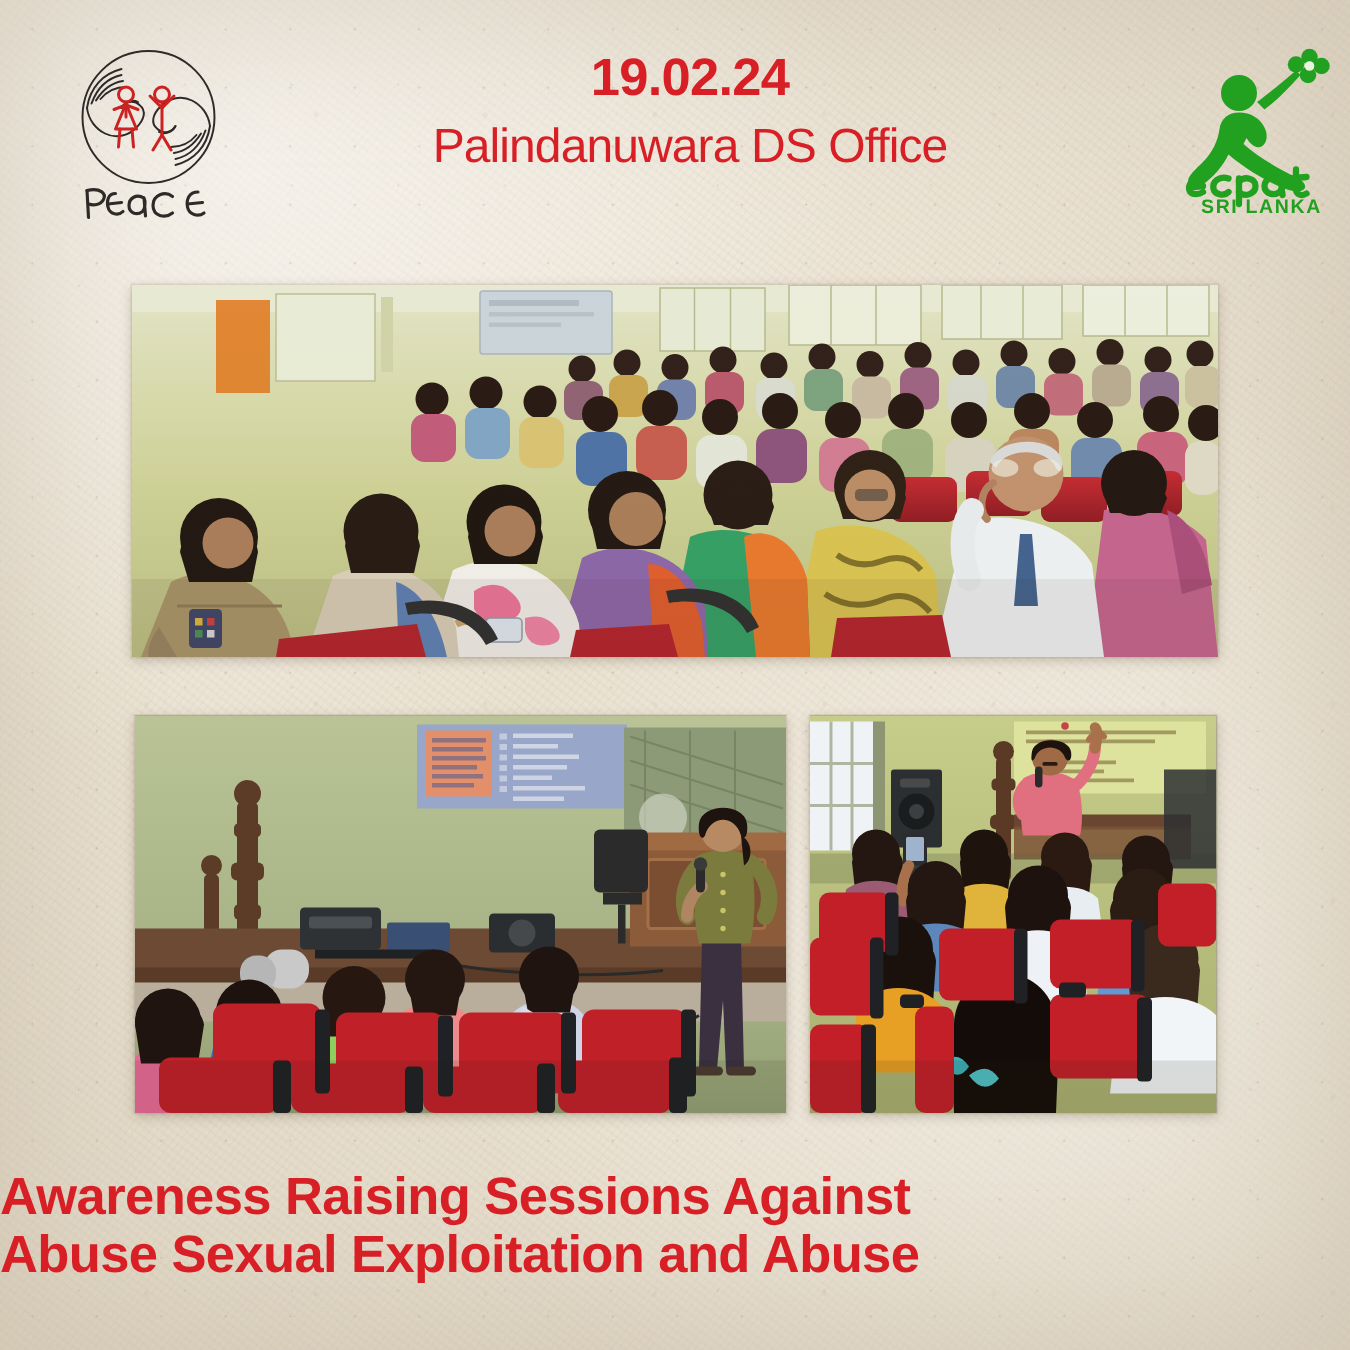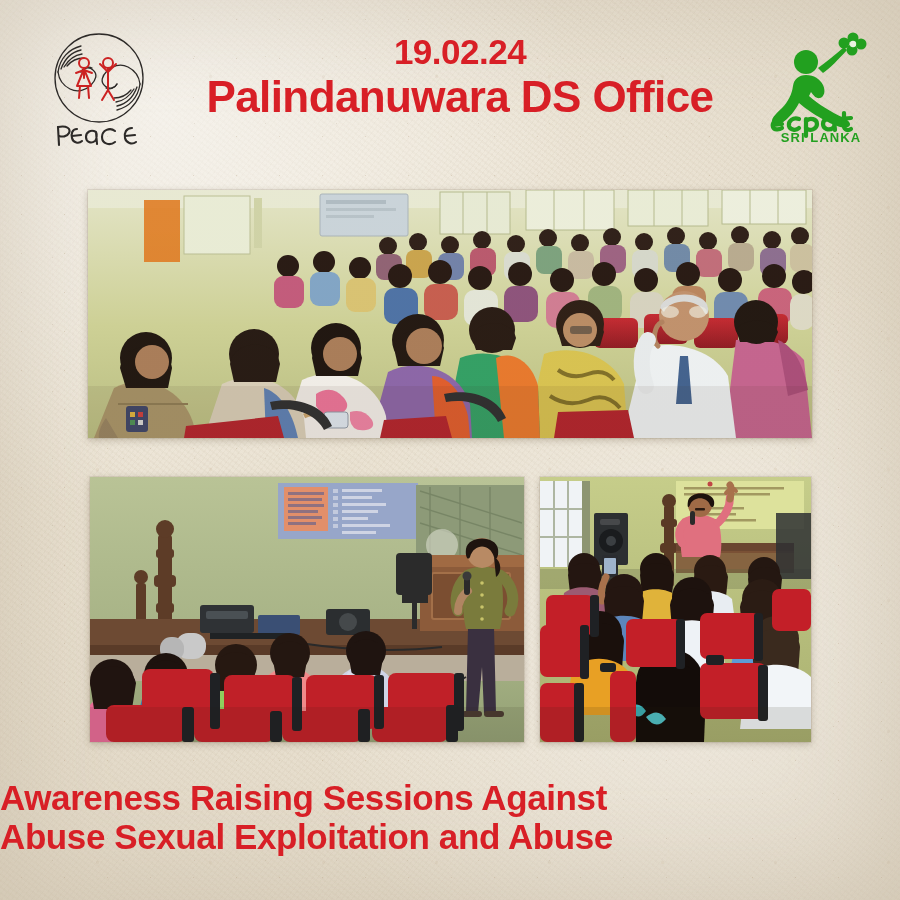--- a/index.html
+++ b/index.html
@@ -58,43 +58,43 @@
     width: 900px; height: 178px;
     z-index: 4;
   }
   .logo-peace {
     position: absolute;
     left: 36px; top: 28px;
     width: 126px; height: 122px;
   }
   .logo-ecpat {
     position: absolute;
-    left: 768px; top: 26px;
+    left: 788px; top: 26px;
     width: 106px; height: 118px;
   }
   .title-block {
     position: absolute;
     left: 180px; top: 34px;
     width: 560px;
     text-align: center;
     line-height: 1.0;
   }
   .title-date {
     color: #d81f26;
     font-weight: bold;
     font-size: 35px;
     letter-spacing: -0.5px;
     margin: 0 0 6px 0;
   }
   .title-place {
     color: #d81f26;
-    font-weight: bold;
-    font-size: 44px;
+    font-weight: normal;
+    font-size: 32px;
     letter-spacing: -0.6px;
-    margin: 6px;
+    margin: 12px;
     white-space: nowrap;
   }
 
   
   .photo {
     position: absolute;
     overflow: hidden;
     background: #8a8d78;
     box-shadow: 0 2px 7px rgba(90,75,50,0.30), 0 0 0 1px rgba(120,105,80,0.12);
     z-index: 3;

